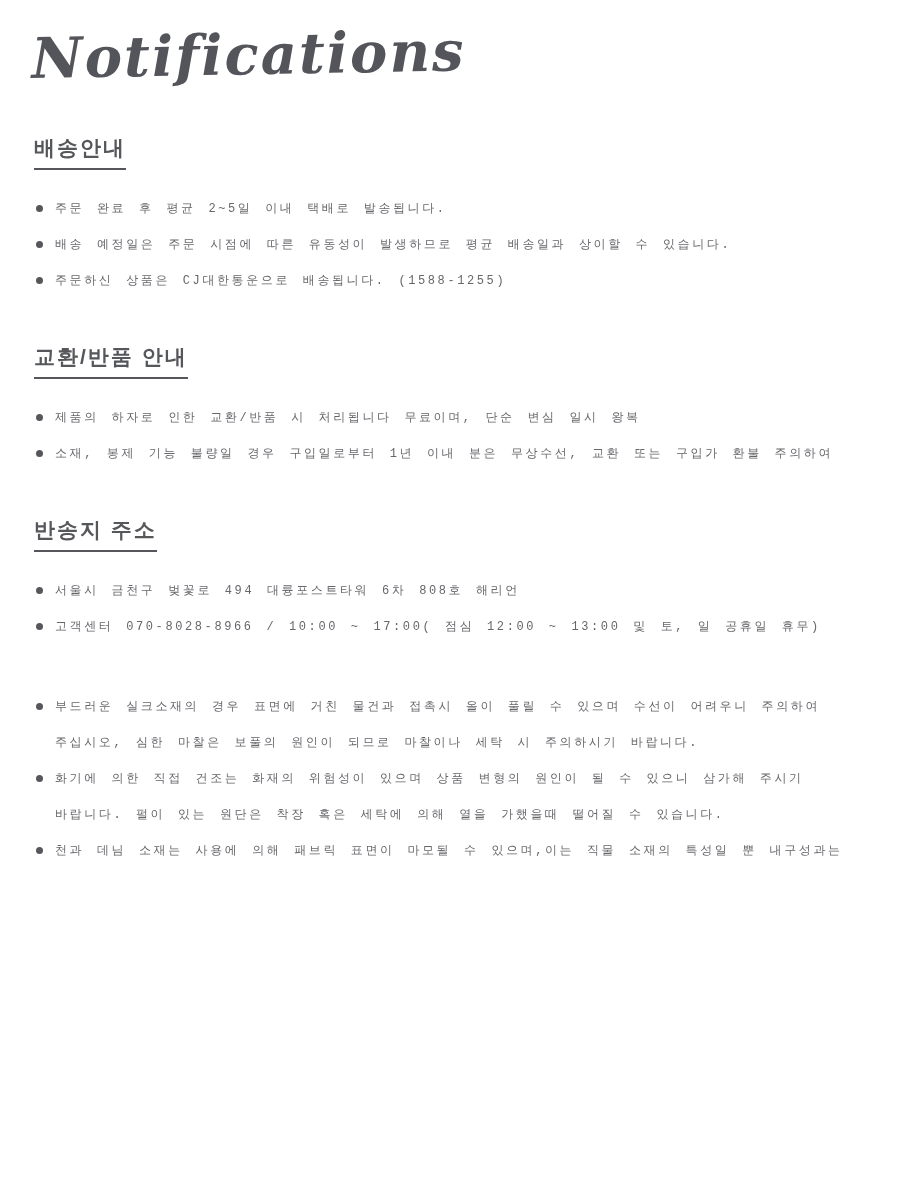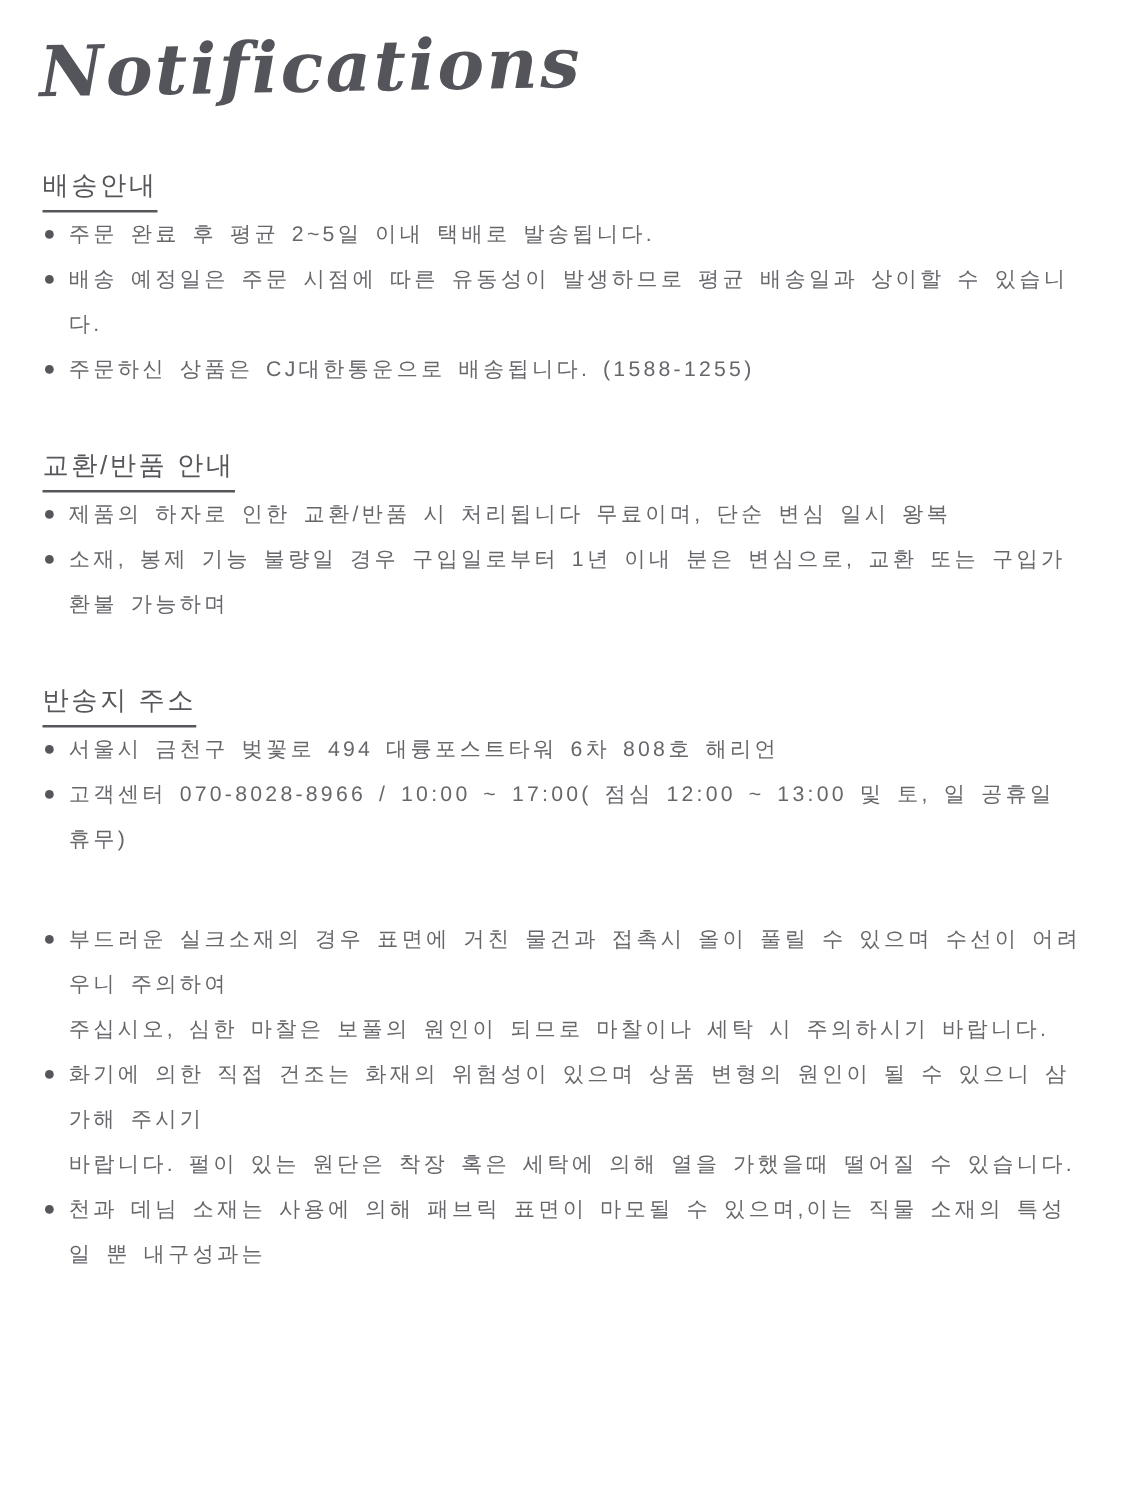--- a/index.html
+++ b/index.html
@@ -31,45 +31,47 @@
     transform:rotate(-1deg);
     transform-origin:left bottom;
     margin-left:-2px;
     margin-bottom:14px;
   }
   .section{margin-top:44px;}
   .section:first-of-type{margin-top:18px;}
   .section-heading{
     display:inline-block;
     font-size:21px;
-    font-weight:400;
+    font-weight:700;
     letter-spacing:2px;
     color:var(--heading);
     border-bottom:2px solid var(--heading);
     padding-bottom:6px;
+    margin-bottom:21px;
   }
   .item{
     position:relative;
     padding-left:21px;
   }
   .dot{
     position:absolute;
     left:2px;
     top:14px;
     width:7px;
     height:7px;
     border-radius:50%;
     background:var(--dot);
   }
   .line{
-    font-size:17px;
+    font-size:12px;
     line-height:36px;
     letter-spacing:2.6px;
     word-spacing:3px;
     color:var(--body);
+    font-family:Liberation Mono, monospace;
   }
 </style>
 </head>
 <body>
 
 <div class="page">
 
   <div class="brand-title">Notifications</div>
 
   <div class="section">
@@ -89,21 +91,21 @@
   </div>
 
   <div class="section">
     <div class="section-heading">교환/반품 안내</div>
     <div class="item">
       <span class="dot"></span>
       <div class="line">제품의 하자로 인한 교환/반품 시 처리됩니다 무료이며, 단순 변심 일시 왕복</div>
     </div>
     <div class="item">
       <span class="dot"></span>
-      <div class="line">소재, 봉제 기능 불량일 경우 구입일로부터 1년 이내 분은 변심으로, 교환 또는 구입가 환불 가능하며</div>
+      <div class="line">소재, 봉제 기능 불량일 경우 구입일로부터 1년 이내 분은 무상수선, 교환 또는 구입가 환불 주의하여</div>
     </div>
   </div>
 
   <div class="section">
     <div class="section-heading">반송지 주소</div>
     <div class="item">
       <span class="dot"></span>
       <div class="line">서울시 금천구 벚꽃로 494 대륭포스트타워 6차 808호 해리언</div>
     </div>
     <div class="item">

